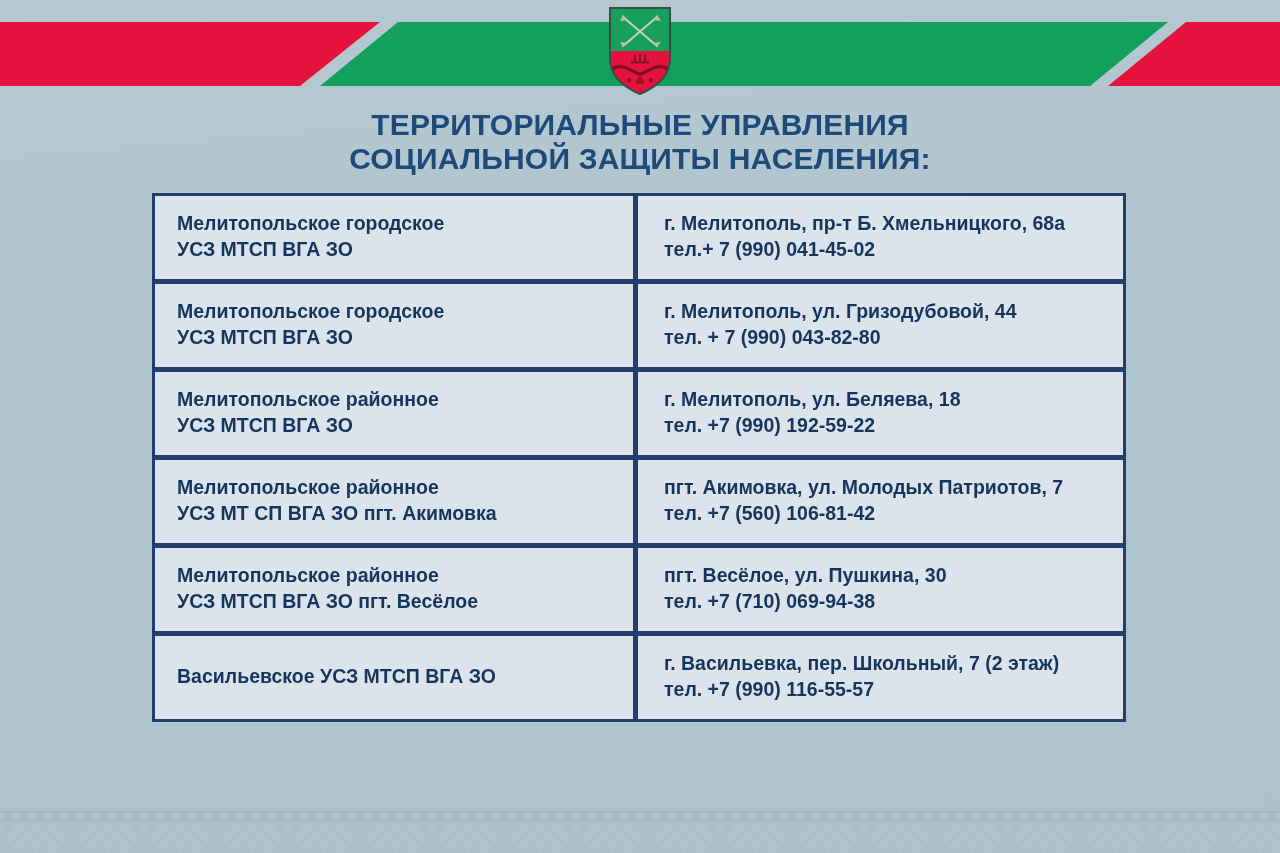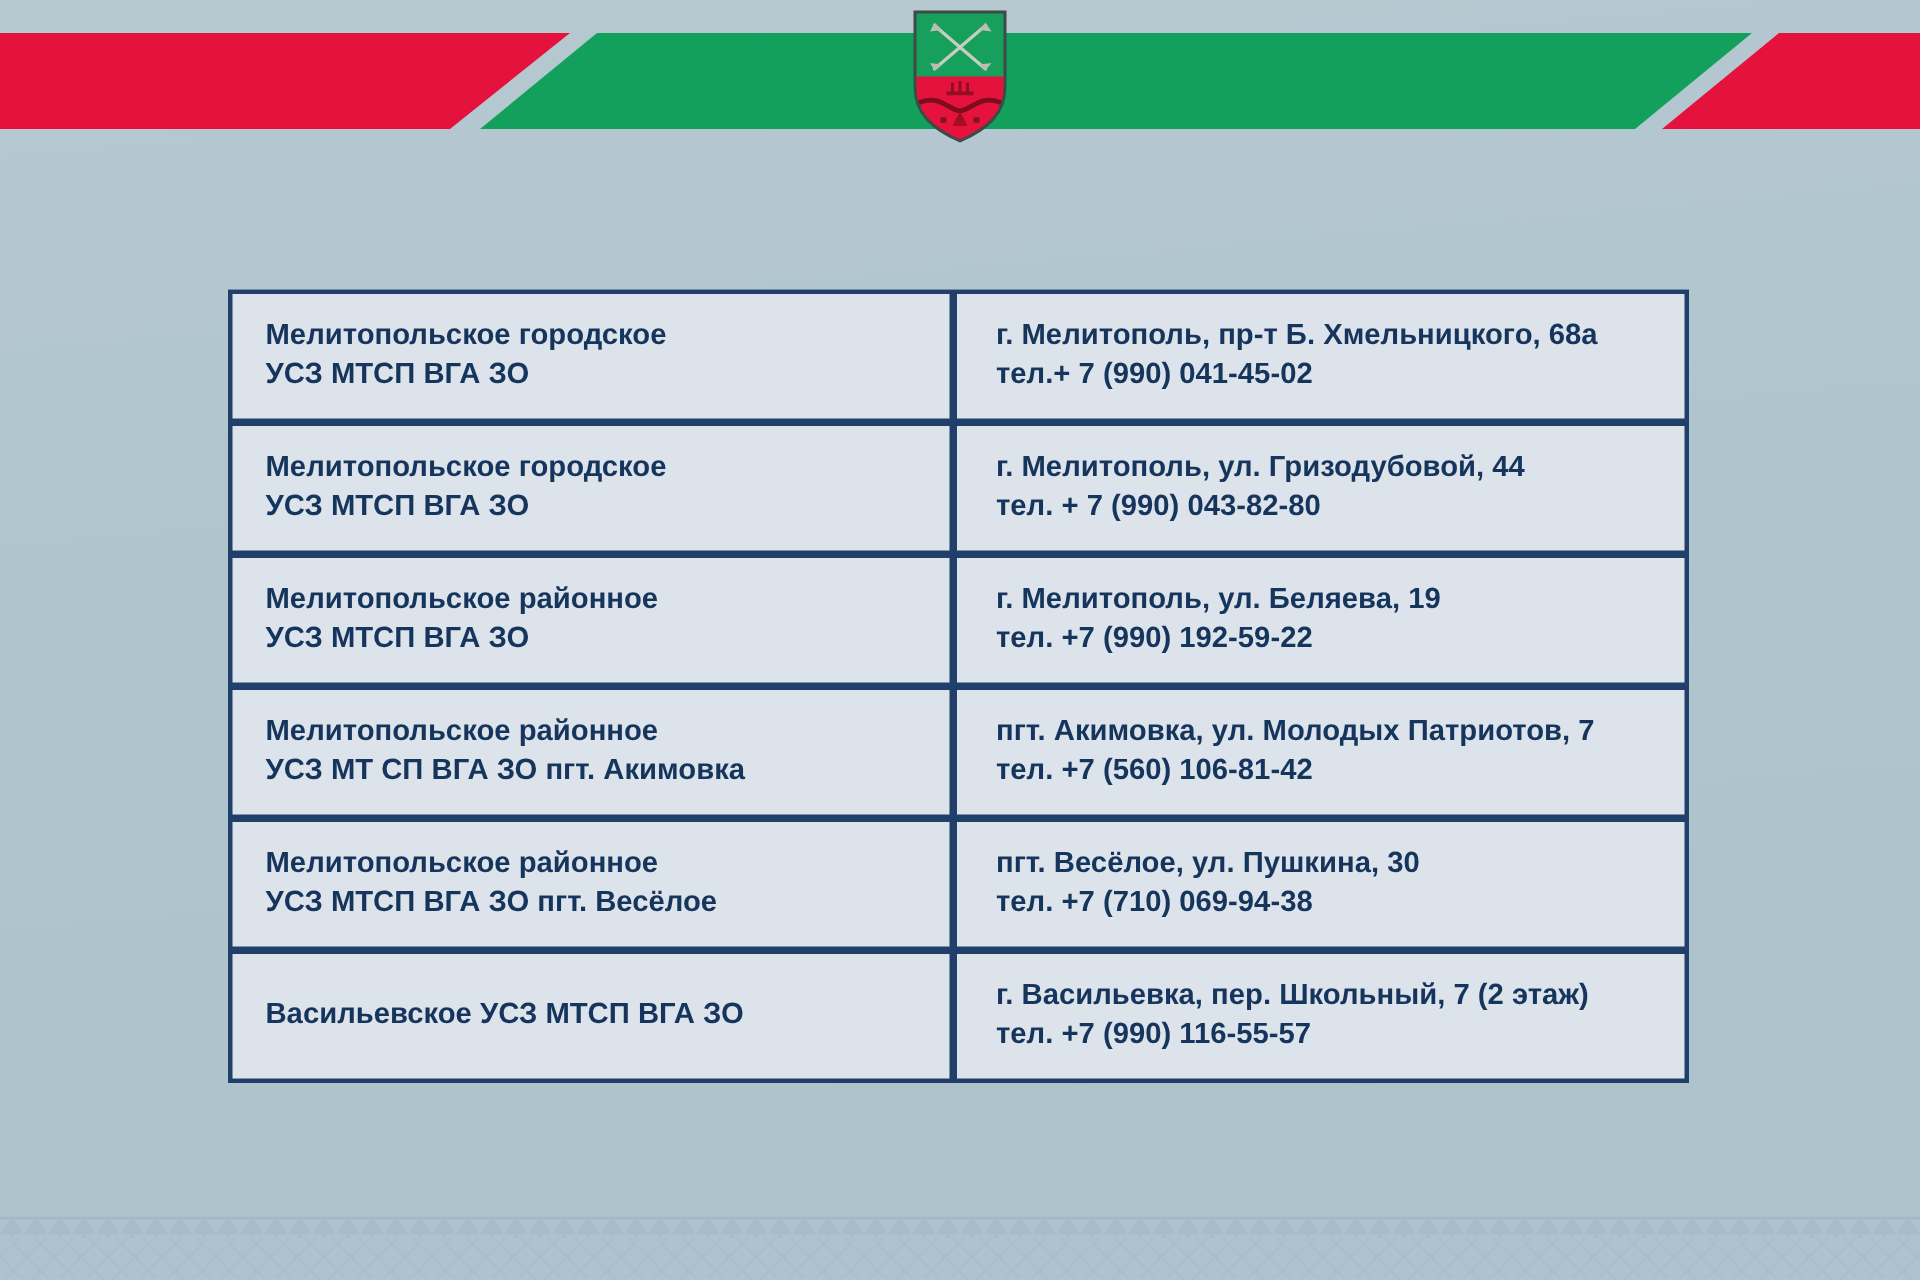--- a/index.html
+++ b/index.html
@@ -173,20 +173,24 @@
 
         <path d="M10,62 C22,57 30,68 36,68 C42,68 50,57 62,62" fill="none" stroke="#7d0c1c" stroke-width="3.2" stroke-linecap="round"></path>
         <path d="M36,68 L31,78 L41,78 Z" fill="#a2101f"></path>
         <circle cx="25" cy="74" r="2.2" fill="#8f1020"></circle>
         <circle cx="47" cy="74" r="2.2" fill="#8f1020"></circle>
       </g>
       <path d="M6,2 L66,2 L66,52 C66,70 54,80 36,88 C18,80 6,70 6,52 Z" fill="none" stroke="#3d4a46" stroke-width="2"></path>
     </svg>
   </div>
 
+  <div class="title-block">
+    <span class="title-line">ТЕРРИТОРИАЛЬНЫЕ УПРАВЛЕНИЯ</span>
+    <span class="title-line">СОЦИАЛЬНОЙ ЗАЩИТЫ НАСЕЛЕНИЯ:</span>
+  </div>
 
   <div class="table-wrap">
     <table class="contacts-table">
       <tbody>
 
         <tr>
           <td class="col-org">
             <span class="cell-line">Мелитопольское городское</span>
             <span class="cell-line">УСЗ МТСП ВГА ЗО</span>
           </td>
@@ -206,21 +210,21 @@
             <span class="cell-line">тел. + 7 (990) 043-82-80</span>
           </td>
         </tr>
 
         <tr>
           <td class="col-org">
             <span class="cell-line">Мелитопольское районное</span>
             <span class="cell-line">УСЗ МТСП ВГА ЗО</span>
           </td>
           <td class="col-addr">
-            <span class="cell-line">г. Мелитополь, ул. Беляева, 19</span>
+            <span class="cell-line">г. Мелитополь, ул. Беляева, 18</span>
             <span class="cell-line">тел. +7 (990) 192-59-22</span>
           </td>
         </tr>
 
         <tr>
           <td class="col-org">
             <span class="cell-line">Мелитопольское районное</span>
             <span class="cell-line">УСЗ МТ СП ВГА ЗО пгт. Акимовка</span>
           </td>
           <td class="col-addr">

